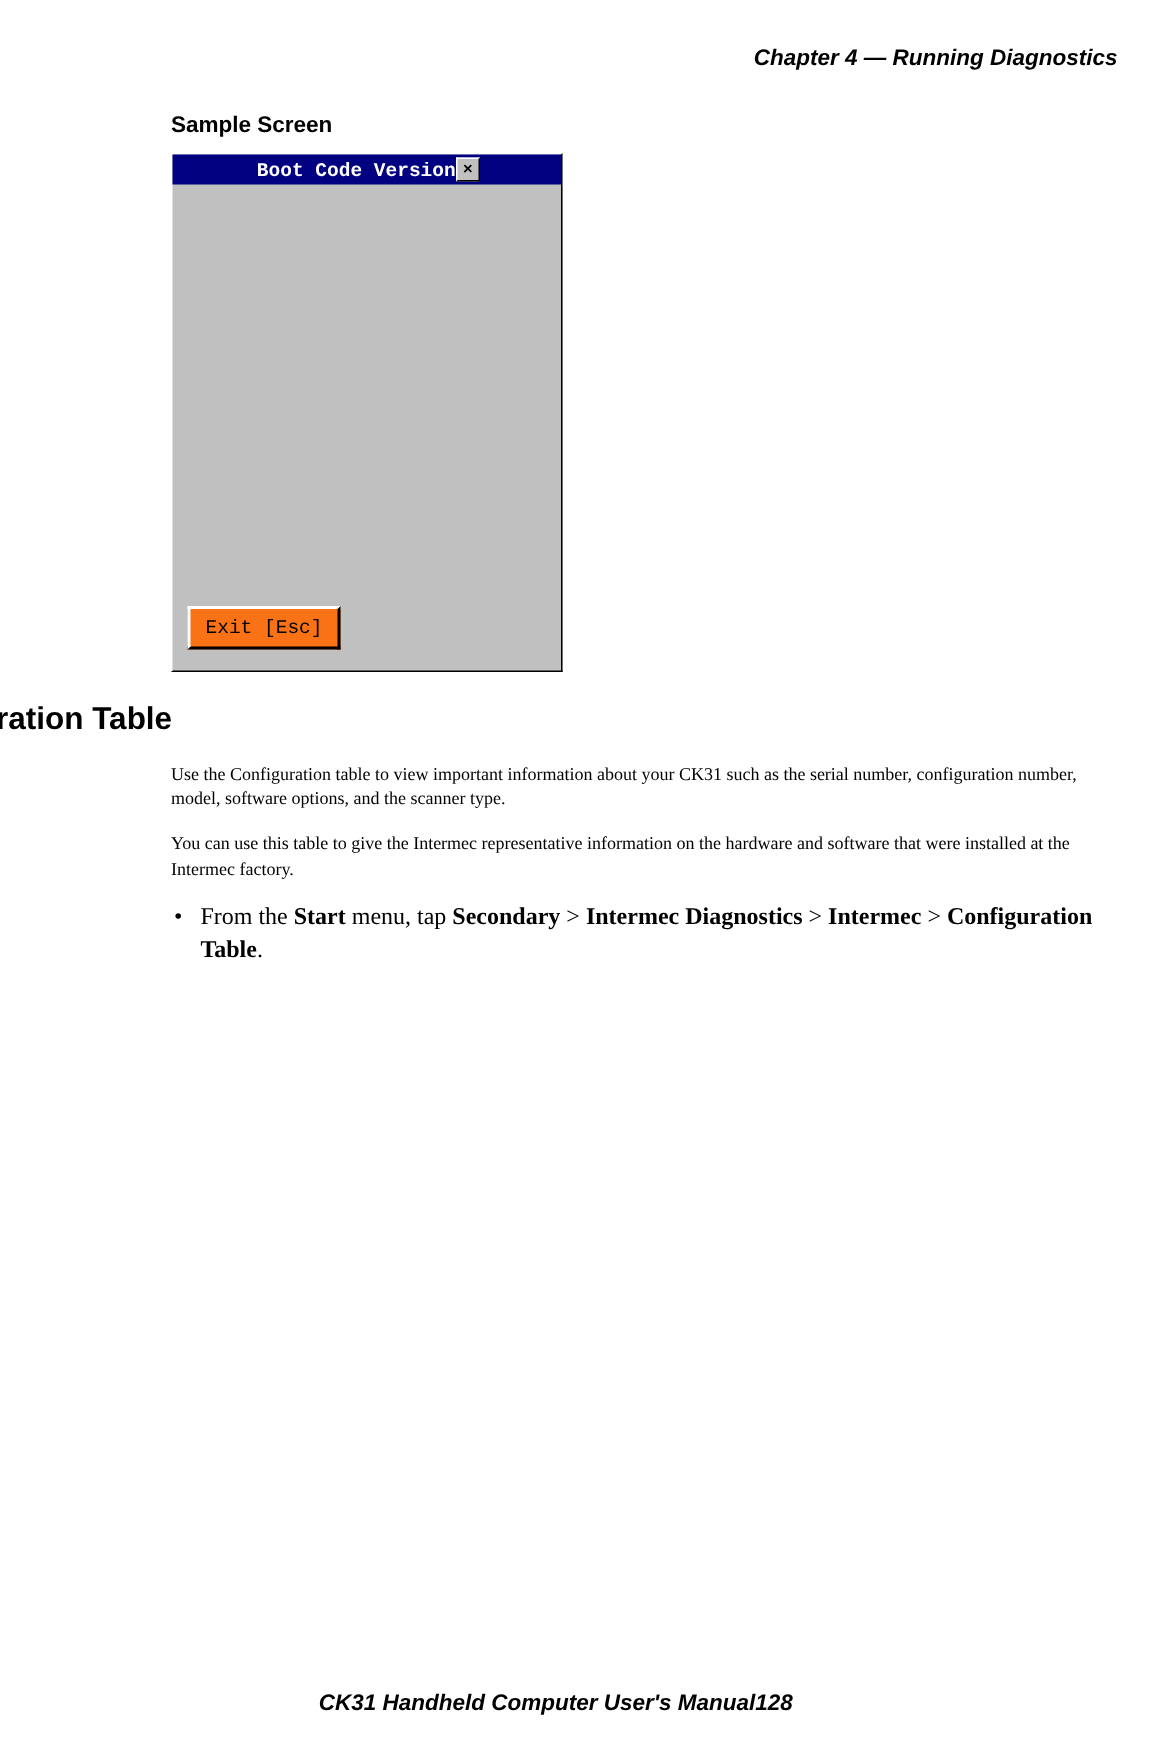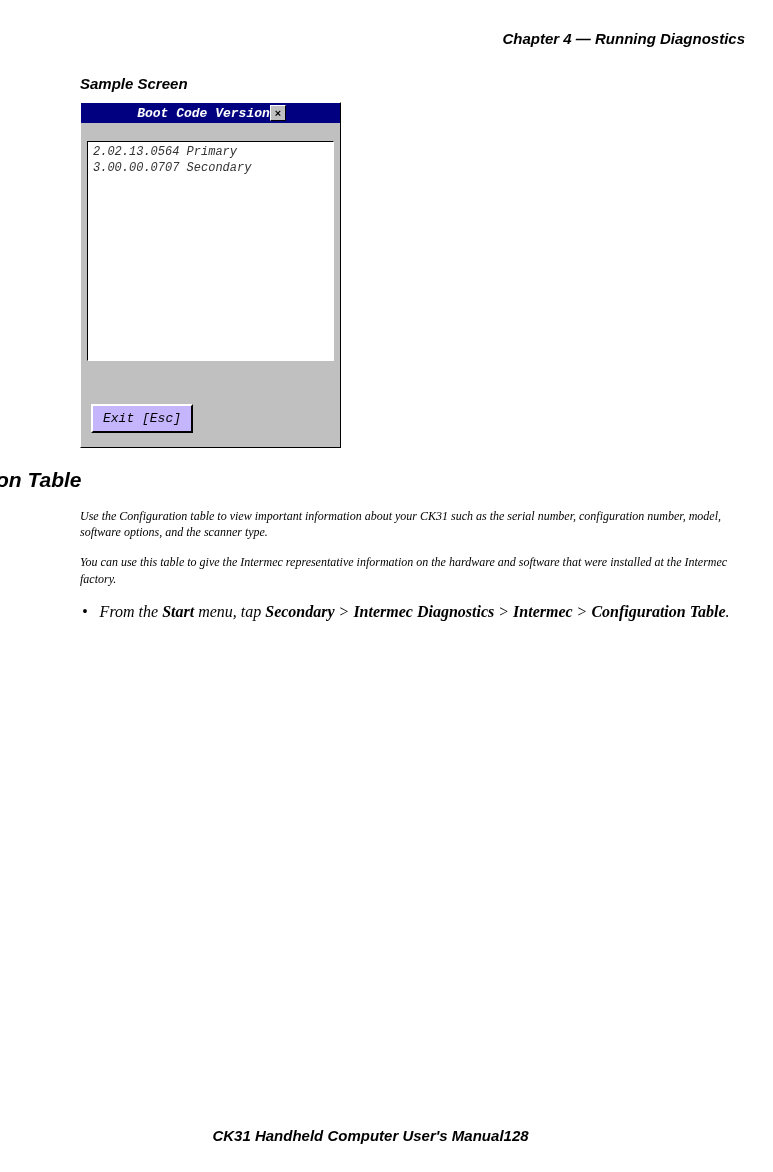--- a/index.html
+++ b/index.html
@@ -18,23 +18,22 @@
     .header {
       text-align: right;
       font-family: 'Segoe UI', Arial, sans-serif;
       font-weight: bold;
       font-style: italic;
       font-size: 15px;
       padding-right: 28px;
       margin-bottom: 28px;
     }
     .content {
-      padding-left: 80px;
+      padding-left: 114px;
       padding-right: 36px;
-      font-style: italic;
     }
     .sample-title {
       font-family: 'Segoe UI', Arial, sans-serif;
       font-weight: bold;
       font-size: 15px;
       margin-bottom: 10px;
     }
     .screenshot {
       width: 261px;
       height: 346px;
@@ -87,21 +86,21 @@
       padding: 3px 5px;
       font-family: 'Courier New', monospace;
       font-size: 12px;
       color: #333;
       line-height: 1.3;
     }
     .exit-btn {
       position: absolute;
       bottom: 14px;
       left: 10px;
-      background: #c4b5fd;
+      background: #f97316;
       border: 2px solid #000;
       border-top-color: #fff;
       border-left-color: #fff;
       padding: 5px 10px;
       font-family: 'Courier New', monospace;
       font-size: 13px;
       cursor: pointer;
     }
     .section-heading {
       font-family: 'Segoe UI', Arial, sans-serif;
@@ -154,24 +153,20 @@
 <div class="header">Chapter 4 — Running Diagnostics</div>
 
 <div class="content">
   <div class="sample-title">Sample Screen</div>
 
   <div class="screenshot">
     <div class="titlebar">
       <span class="titlebar-text">Boot Code Version</span>
       <span class="close-btn">×</span>
     </div>
-    <div class="text-area">
-      <div>2.02.13.0564 Primary</div>
-      <div>3.00.00.0707 Secondary</div>
-    </div>
     <div class="exit-btn">Exit [Esc]</div>
   </div>
 
   <div class="section-heading">Configuration Table</div>
 
   <p class="body-para">Use the Configuration table to view important information about your CK31 such as the serial number, configuration number, model, software options, and the scanner type.</p>
   <p class="body-para">You can use this table to give the Intermec representative information on the hardware and software that were installed at the Intermec factory.</p>
 
 
   <div class="bullet-item">

